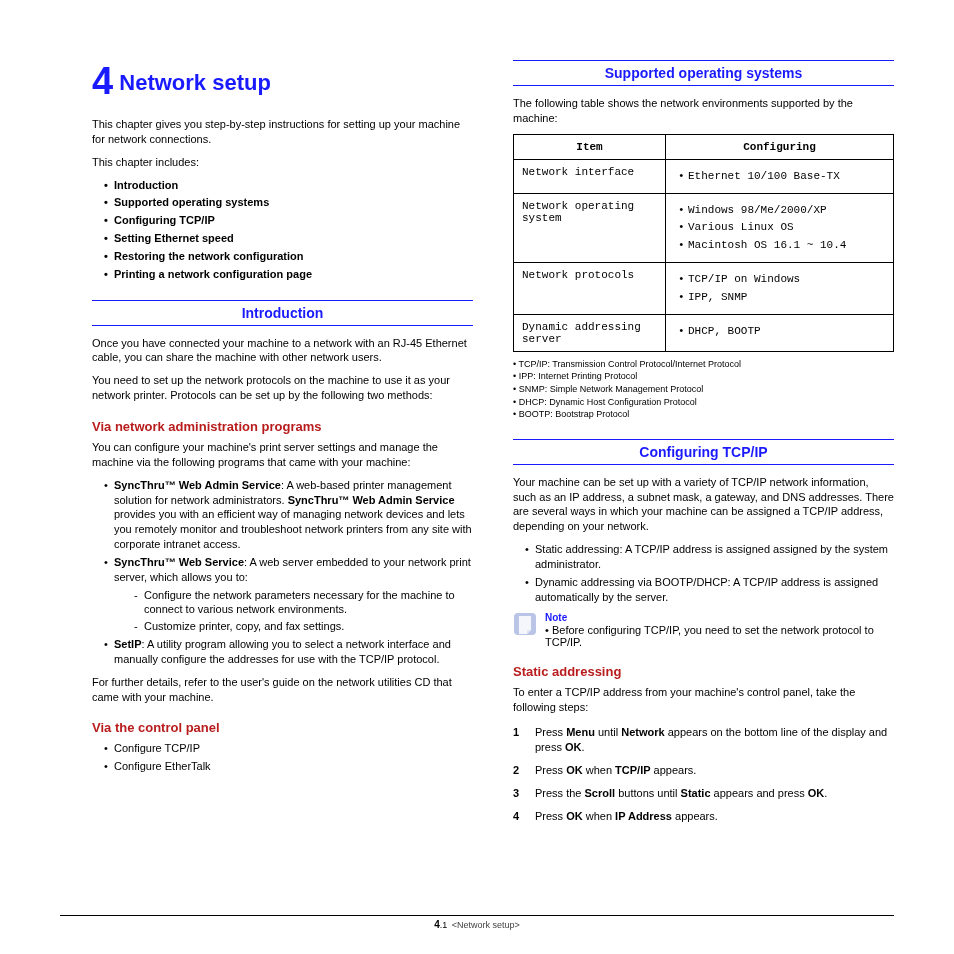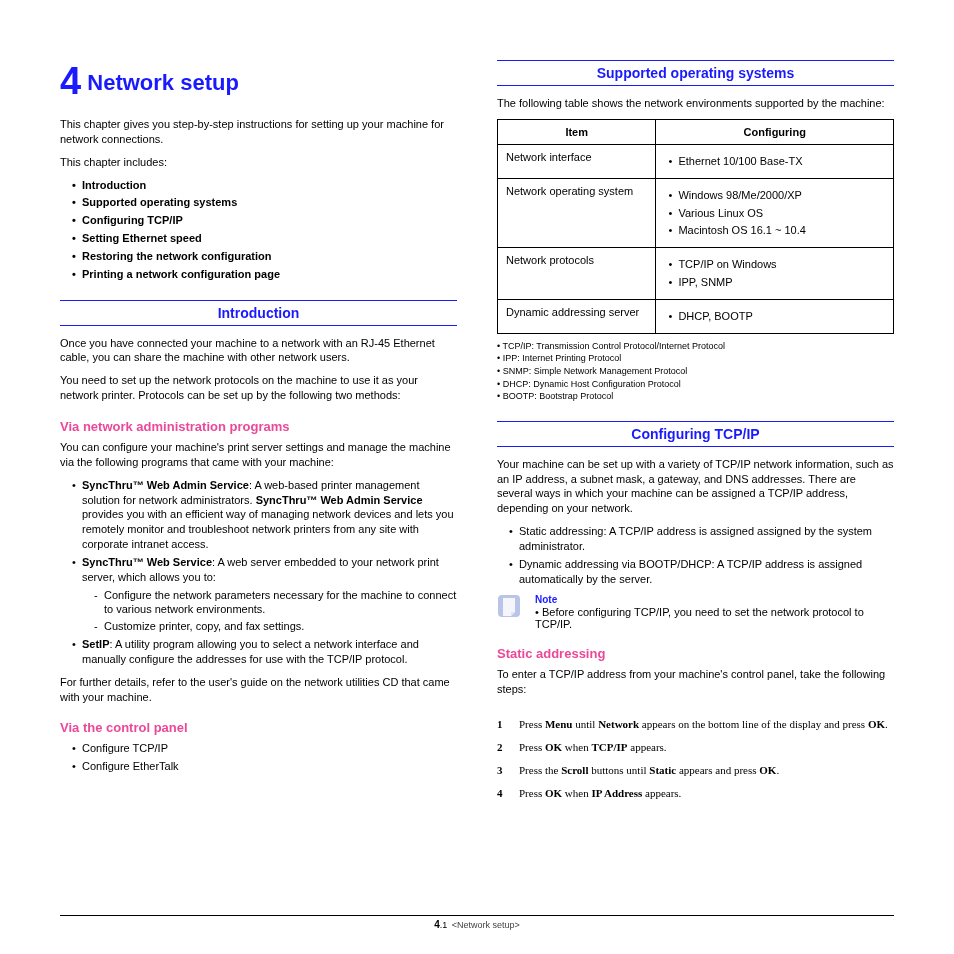--- a/index.html
+++ b/index.html
@@ -7,21 +7,21 @@
     font-size: 11px;
     color: #000;
     margin: 0;
     padding: 0;
     background: #fff;
   }
   .page {
     width: 954px;
     height: 954px;
     box-sizing: border-box;
-    padding: 60px 60px 30px 60px;
+    padding: 60px 60px 30px 92px;
     position: relative;
   }
   .columns {
     display: flex;
     gap: 40px;
   }
   .col {
     flex: 1;
     min-width: 0;
   }
@@ -39,21 +39,21 @@
     color: #1a1aff;
     font-weight: bold;
     font-size: 14px;
     text-align: center;
     border-top: 1px solid #1a1aff;
     border-bottom: 1px solid #1a1aff;
     padding: 4px 0;
     margin: 18px 0 10px 0;
   }
   .sub-heading {
-    color: #ec4899;
+    color: #b91c1c;
     font-weight: bold;
     font-size: 13px;
     margin: 16px 0 6px 0;
   }
   p {
     margin: 6px 0 8px 0;
     line-height: 1.35;
   }
   ul.bullets {
     list-style: none;
@@ -70,36 +70,37 @@
     content: "•";
     position: absolute;
     left: 0;
   }
   ul.bullets.bold > li {
     font-weight: bold;
   }
   ul.sub {
     list-style: none;
     padding-left: 12px;
-    margin: 3px 0;
+    margin: 3px 8px;
   }
   ul.sub > li {
     position: relative;
     padding-left: 10px;
     margin: 2px 0;
   }
   ul.sub > li::before {
     content: "-";
     position: absolute;
     left: 0;
   }
   table.req {
     border-collapse: collapse;
     width: 100%;
     margin: 6px 0;
+    font-family: Liberation Mono, monospace;
   }
   table.req th, table.req td {
     border: 1px solid #000;
     padding: 6px 8px;
     font-size: 11px;
     text-align: left;
     vertical-align: top;
   }
   table.req th {
     text-align: center;
@@ -108,41 +109,40 @@
   }
   .footnotes {
     font-size: 9px;
     margin: 4px 0 0 0;
     line-height: 1.4;
   }
   .note-box {
     display: flex;
     margin: 8px 0 4px 0;
     align-items: flex-start;
-    gap: 14px;
+    gap: 8px;
   }
   .note-icon {
     width: 24px;
     height: 24px;
     flex: 0 0 24px;
   }
   .note-icon svg { width: 24px; height: 24px; }
   .note-text .note-label {
     color: #1a1aff;
     font-weight: bold;
     font-size: 10px;
     display: block;
     margin-bottom: 1px;
   }
   ol.steps {
     list-style: none;
     padding-left: 0;
-    margin: 20px 0;
+    margin: 10px 0;
     counter-reset: step;
-    font-family: Liberation Serif, serif;
   }
   ol.steps > li {
     counter-increment: step;
     position: relative;
     padding-left: 22px;
     margin: 8px 0;
     line-height: 1.35;
   }
   ol.steps > li::before {
     content: counter(step);

